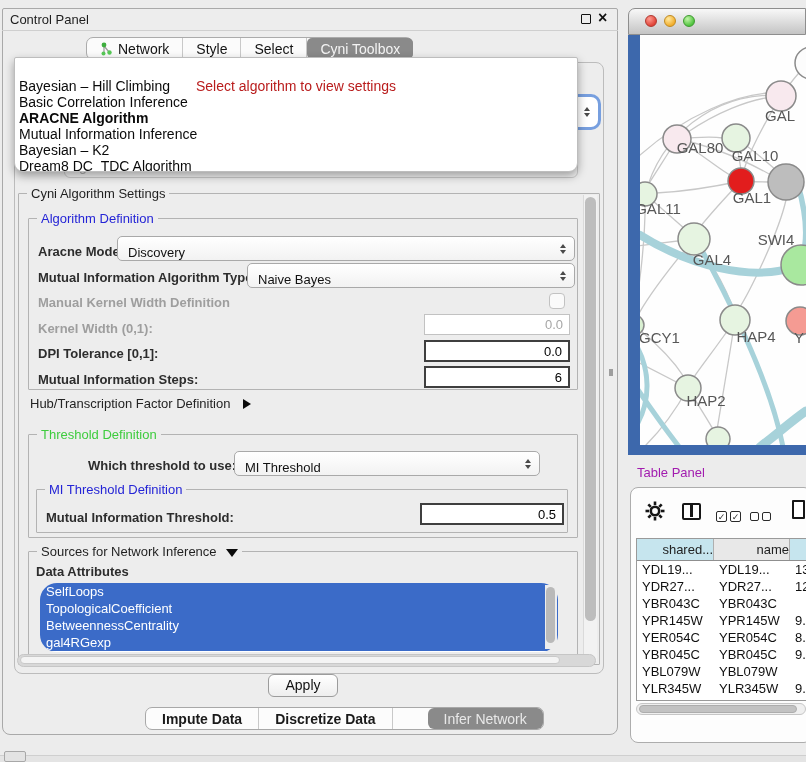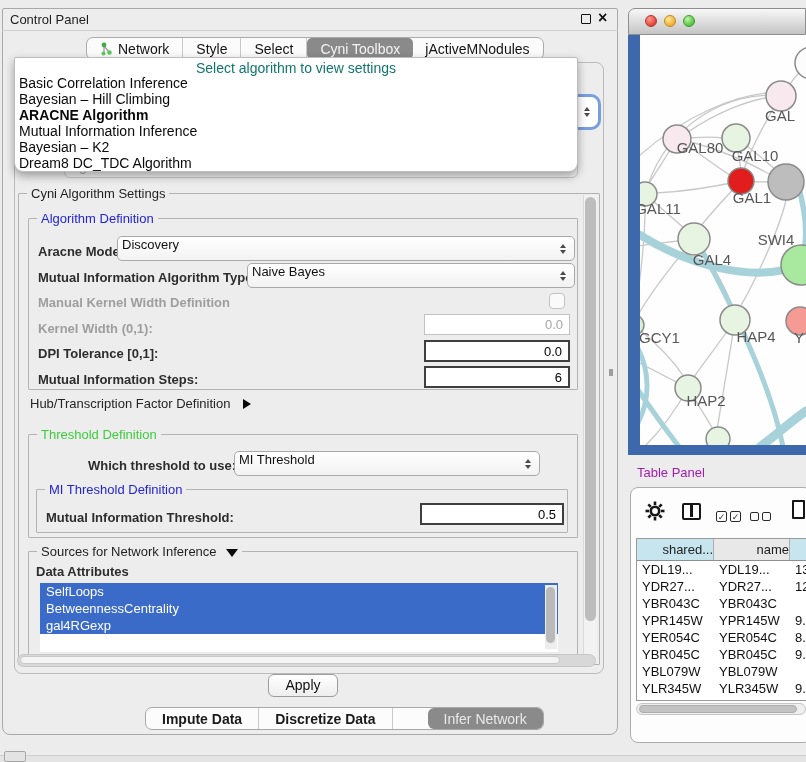--- a/index.html
+++ b/index.html
@@ -16,57 +16,57 @@
 
   
   .tabstrip { left:86px; top:37px; height:23px; display:flex; align-items:stretch; background:#FBFBFB; border:1px solid #ABABAB; border-radius:7px; z-index:10; }
   .tab { display:flex; align-items:center; padding:0 13px; font-size:14px; color:#141414; border-right:1px solid #C9C9C9; cursor:default; }
   .tab:last-child { border-right:none; }
   .tab.sel { background:#8A8A8A; color:#F4F4F4; border-radius:5px; border-right:none; margin:0 -1px 0 0; }
   .neticon { display:inline-block; margin-right:5px; line-height:0; }
 
   
   .popup { left:14px; top:57px; width:564px; height:115px; background:#FFFFFF; border:1px solid #BDBDBD; border-radius:2px 2px 9px 9px; box-shadow:0 4px 10px rgba(0,0,0,0.35); z-index:50; overflow:hidden; }
-  .pu-header { text-align:center; color:#0f766e; font-size:14px; height:17px; padding-top:2px; }
+  .pu-header { text-align:center; color:#b91c1c; font-size:14px; height:17px; padding-top:20px; }
   .pu-item { font-size:14px; line-height:16px; padding-left:4px; color:#0A0A0A; }
   .pu-item.bold { font-weight:bold; }
 
   
   .bg-combo { left:64px; top:150px; width:514px; height:28px; background:#F3F3F3; border:1px solid #C9C9C9; border-radius:6px; z-index:5; font-size:14px; color:#AFAFAF; padding:7px 0 0 14px; }
   .focus-frag { left:540px; top:97px; width:58px; height:30px; background:#FFF; border-radius:7px; box-shadow:0 0 0 3px rgba(98,145,220,0.85); z-index:4; }
   .content-border { left:14px; top:62px; width:590px; height:612px; border:1px solid #BCBCBC; border-radius:8px; z-index:2; }
 
   
   .group { border:1px solid #B3B3B3; border-radius:1px; z-index:3; }
   .gtitle { position:absolute; top:-8px; left:8px; background:#EDEDED; padding:0 4px; font-size:13px; color:#1F1F1F; white-space:nowrap; }
   .gtitle.blue { color:#2424D6; }
   .gtitle.green { color:#3ECC3E; }
 
   .lbl { position:absolute; font-size:13px; font-weight:bold; color:#2D2D2D; z-index:4; white-space:nowrap; }
   .lbl.dis { color:#9E9E9E; }
   .plain { font-weight:normal; color:#242424; }
 
-  .combo { position:absolute; background:linear-gradient(#FFFFFF,#F2F2F2); border:1px solid #A9A9A9; border-radius:5px; display:flex; align-items:flex-start; padding:0 26px 0 4px; font-size:13px; color:#111; z-index:4; }
+  .combo { position:absolute; background:linear-gradient(#FFFFFF,#F2F2F2); border:1px solid #A9A9A9; border-radius:5px; display:flex; align-items:flex-end; padding:0 26px 0 10px; font-size:13px; color:#111; z-index:4; }
   .steppers { position:absolute; right:8px; top:50%; transform:translateY(-50%); display:flex; flex-direction:column; gap:2px; }
   .tri-up { width:0; height:0; border-left:3.5px solid transparent; border-right:3.5px solid transparent; border-bottom:4.5px solid #4A4A4A; }
   .tri-dn { width:0; height:0; border-left:3.5px solid transparent; border-right:3.5px solid transparent; border-top:4.5px solid #4A4A4A; }
   .tri-right { display:inline-block; width:0; height:0; border-top:5.5px solid transparent; border-bottom:5.5px solid transparent; border-left:8px solid #0A0A0A; vertical-align:-1px; }
   .tri-down-b { display:inline-block; width:0; height:0; border-left:6px solid transparent; border-right:6px solid transparent; border-top:8px solid #0A0A0A; vertical-align:-1px; }
 
   .field { position:absolute; background:#FFF; font-size:13px; text-align:right; padding:2px 6px 0 6px; z-index:4; }
   .field.on { border:2px solid #3F3F3F; color:#000; }
   .field.off { border:1px solid #C2C2C2; color:#A6A6A6; }
   .checkbox { position:absolute; width:16px; height:16px; border:1.5px solid #C2C2C2; border-radius:4px; background:#FAFAFA; z-index:4; }
 
   .vscroll { position:absolute; background:#F2F2F2; border-left:1px solid #DADADA; z-index:4; }
   .vthumb { position:absolute; background:#BDBDBD; border-radius:7px; }
   .hscroll { position:absolute; background:#D8D8D8; border:1px solid #C6C6C6; border-radius:7px; z-index:5; }
   .hthumb { position:absolute; background:#F4F4F4; border:1px solid #C9C9C9; border-radius:5px; }
 
-  .attr-list { left:40px; top:583px; width:518px; height:69px; background:#FFF; overflow:hidden; z-index:4; }
+  .attr-list { left:40px; top:583px; width:518px; height:69px; background:#FFF; overflow:hidden; z-index:4;border-radius:17px; }
   .attr-item { height:17px; line-height:17px; padding-left:6px; font-size:13px; }
   .attr-item.sel { background:#3B6BC8; color:#FFF; }
 
   .apply-btn { left:268px; top:674px; width:70px; height:23px; background:linear-gradient(#FFFFFF,#EEEEEE); border:1px solid #9C9C9C; border-radius:6px; font-size:14px; color:#111; text-align:center; line-height:21px; z-index:4; }
 
   .btabs { left:145px; top:707px; height:23px; display:flex; background:#FCFCFC; border:1px solid #A8A8A8; border-radius:7px; z-index:4; }
   .btab { display:flex; align-items:center; padding:0 16px; font-size:14px; font-weight:bold; color:#1A1A1A; border-right:1px solid #C9C9C9; }
   .btab:last-child { border-right:none;margin-left:35px; }
   .btab.sel { background:#8A8A8A; color:#E8E8E8; border-radius:6px; border-right:none; font-weight:normal; }
 
@@ -113,37 +113,36 @@
     <div class="tab"><span class="neticon"><svg width="13" height="14" viewBox="0 0 13 14">
           <line x1="4" y1="4" x2="9" y2="10" stroke="#9A9A9A" stroke-width="1.2"></line>
           <line x1="4" y1="4" x2="4" y2="11" stroke="#9A9A9A" stroke-width="1.2"></line>
           <circle cx="4" cy="3" r="2.4" fill="#3FAE3F"></circle>
           <circle cx="9.5" cy="10.5" r="2.2" fill="#57C957"></circle>
           <circle cx="3.5" cy="11.5" r="2" fill="#57C957"></circle>
         </svg></span>Network</div>
     <div class="tab">Style</div>
     <div class="tab">Select</div>
     <div class="tab sel">Cyni Toolbox</div>
-    <div class="tab">jActiveMNodules</div>
   </div>
 
 <div class="abs content-border"></div>
 <div class="abs focus-frag">
   <span class="steppers">
       <span class="tri-up"></span>
       <span class="tri-dn"></span>
     </span>
 </div>
 <div class="abs bg-combo">gal-filtered.sif default node</div>
 
 <div class="abs popup">
   <div class="pu-header">Select algorithm to view settings</div>
   <div>
+      <div class="pu-item">Bayesian – Hill Climbing</div>
       <div class="pu-item">Basic Correlation Inference</div>
-      <div class="pu-item">Bayesian – Hill Climbing</div>
       <div class="pu-item bold">ARACNE Algorithm</div>
       <div class="pu-item">Mutual Information Inference</div>
       <div class="pu-item">Bayesian – K2</div>
       <div class="pu-item">Dream8 DC_TDC Algorithm</div>
     </div>
 </div>
 
 <div class="abs group" style="left:18px; top:193px; width:582px; height:472px;">
   <span class="gtitle">Cyni Algorithm Settings</span>
 </div>
@@ -203,20 +202,21 @@
 
 <div class="abs group" style="left:28px; top:551px; width:550px; height:112px;">
   <span class="gtitle">
     <span>Sources for Network Inference</span>
     <span class="tri-down-b" style="margin-left:6px;"></span>
   </span>
 </div>
 <div class="lbl" style="left:36px; top:564px;">Data Attributes</div>
 <div class="abs attr-list">
     <div class="attr-item sel">SelfLoops</div>
+    <div class="attr-item sel">TopologicalCoefficient</div>
     <div class="attr-item sel">BetweennessCentrality</div>
     <div class="attr-item sel">gal4RGexp</div>
   </div>
 <div class="abs vscroll" style="left:545px; top:585px; width:12px; height:64px; background:#EDEDED; border:none; z-index:5;">
   <div class="vthumb" style="left:1px; top:2px; width:9px; height:56px; background:#B9B9B9;"></div>
 </div>
 <div class="hscroll" style="left:17px; top:654px; width:579px; height:13px;">
   <div class="hthumb" style="left:2px; top:1px; width:540px; height:8px;"></div>
 </div>
 

